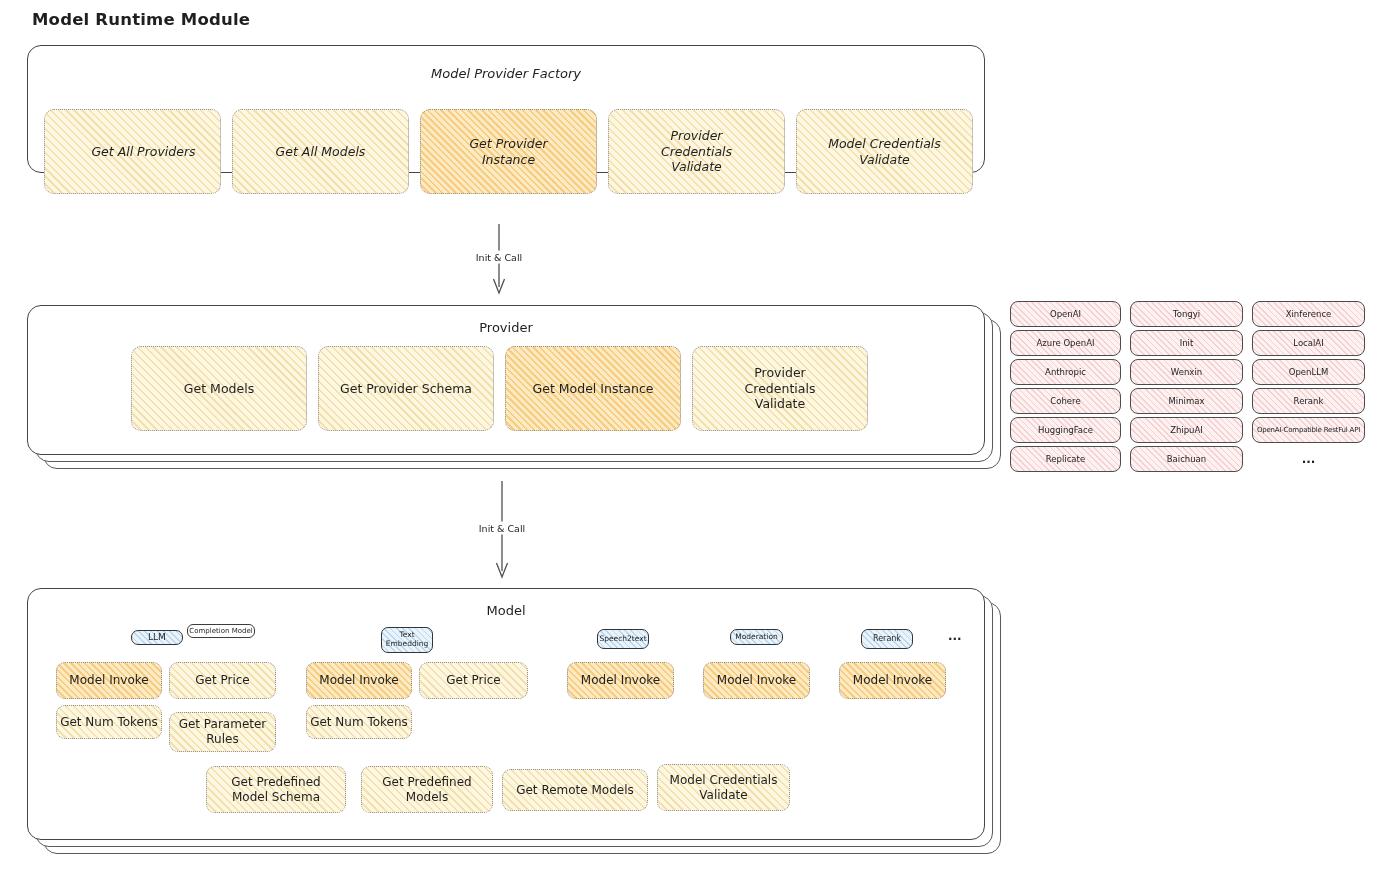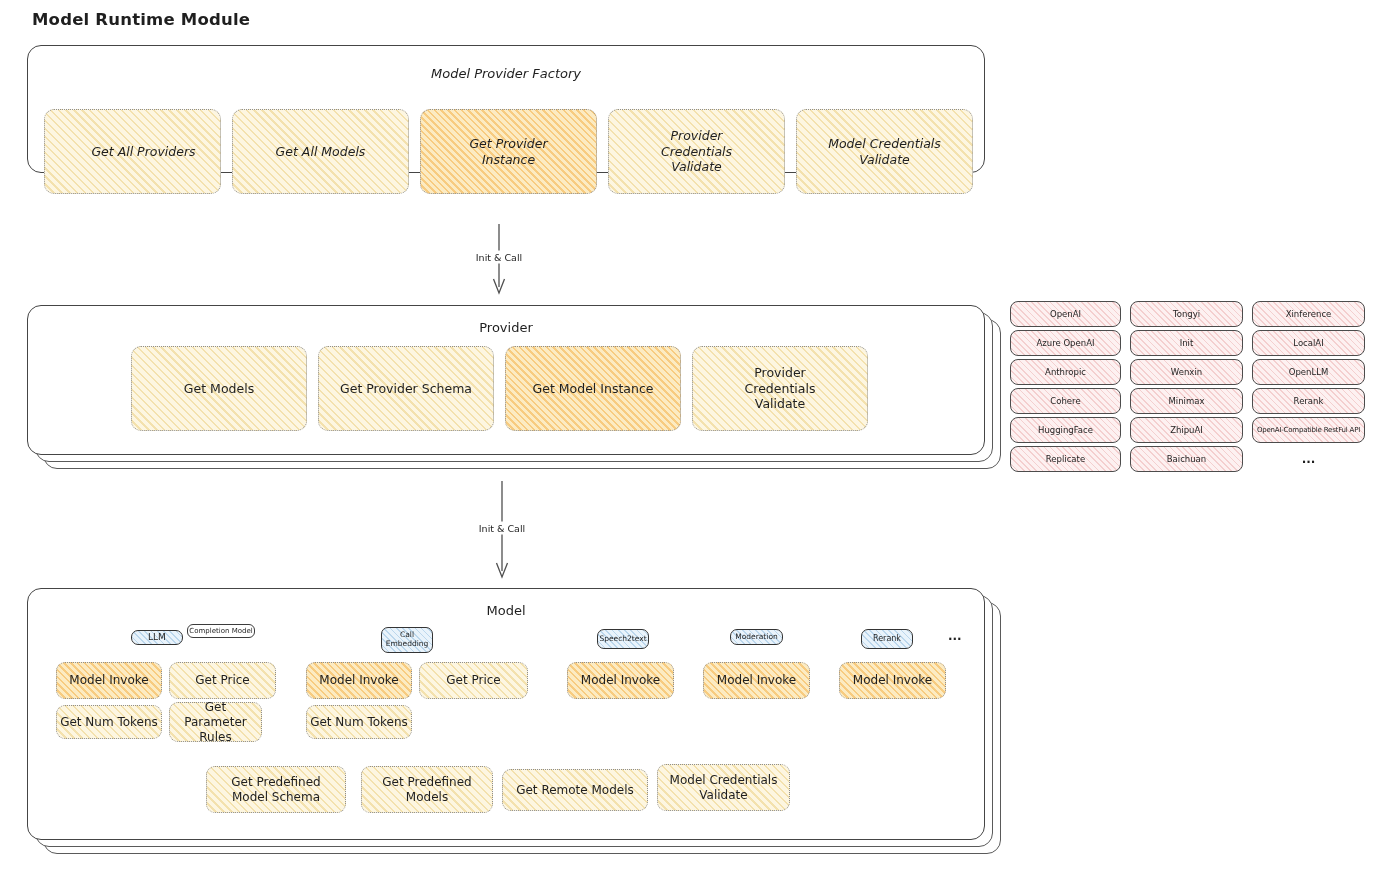--- a/index.html
+++ b/index.html
@@ -124,36 +124,36 @@
   <div class="arrow-label" style="left:502px; top:528px;">Init &amp; Call</div>
 
   <div class="frame-layer z1" style="left:43px; top:602px; width:958px; height:252px;"></div>
   <div class="frame-layer z2" style="left:35px; top:595px; width:958px; height:252px;"></div>
   <div class="frame" style="left:27px; top:588px; width:958px; height:252px;">
     <div class="frame-title" style="top:14px;">Model</div>
 
     <div class="tab" style="left:103px; top:41px; width:52px; height:15px; font-size:9px;">LLM</div>
     <div class="tab-sm" style="left:159px; top:35px; width:68px; height:14px;">Completion Model</div>
     <div class="tab-sm" style="left:160px; top:51px; width:67px; height:14px;margin-top:36px;">Chat Model</div>
-    <div class="tab tab-wrap" style="left:353px; top:38px; width:52px; height:26px; padding:0 4px;">Call Embedding</div>
+    <div class="tab tab-wrap" style="left:353px; top:38px; width:52px; height:26px; padding:0 4px;">Text Embedding</div>
     <div class="tab" style="left:569px; top:40px; width:52px; height:20px; font-size:7.5px;">Speech2text</div>
     <div class="tab" style="left:702px; top:40px; width:53px; height:16px; font-size:7.5px;">Moderation</div>
     <div class="tab" style="left:833px; top:40px; width:52px; height:20px; font-size:8px;">Rerank</div>
     <div class="ellipsis" style="left:920px; top:40px;">...</div>
 
     <div class="mop orange" style="left:28px; top:73px; width:106px; height:37px;">Model Invoke</div>
     <div class="mop yellow" style="left:141px; top:73px; width:107px; height:37px;">Get Price</div>
     <div class="mop orange" style="left:278px; top:73px; width:106px; height:37px;">Model Invoke</div>
     <div class="mop yellow" style="left:391px; top:73px; width:109px; height:37px;">Get Price</div>
     <div class="mop orange" style="left:539px; top:73px; width:107px; height:37px;">Model Invoke</div>
     <div class="mop orange" style="left:675px; top:73px; width:107px; height:37px;">Model Invoke</div>
     <div class="mop orange" style="left:811px; top:73px; width:107px; height:37px;">Model Invoke</div>
 
     <div class="mop yellow" style="left:28px; top:116px; width:106px; height:34px;">Get Num Tokens</div>
-    <div class="mop yellow" style="left:141px; top:113px; width:93px; height:40px;">Get Parameter Rules</div>
+    <div class="mop yellow" style="left:141px; top:123px; width:107px; height:40px;">Get Parameter Rules</div>
     <div class="mop yellow" style="left:278px; top:116px; width:106px; height:34px;">Get Num Tokens</div>
 
     <div class="bop yellow" style="left:178px; top:177px; width:140px; height:47px;">Get Predefined Model Schema</div>
     <div class="bop yellow" style="left:333px; top:177px; width:132px; height:47px;">Get Predefined Models</div>
     <div class="bop yellow" style="left:474px; top:180px; width:146px; height:42px;">Get Remote Models</div>
     <div class="bop yellow" style="left:629px; top:175px; width:133px; height:47px;">Model Credentials Validate</div>
   </div>
 
 </div>
 

